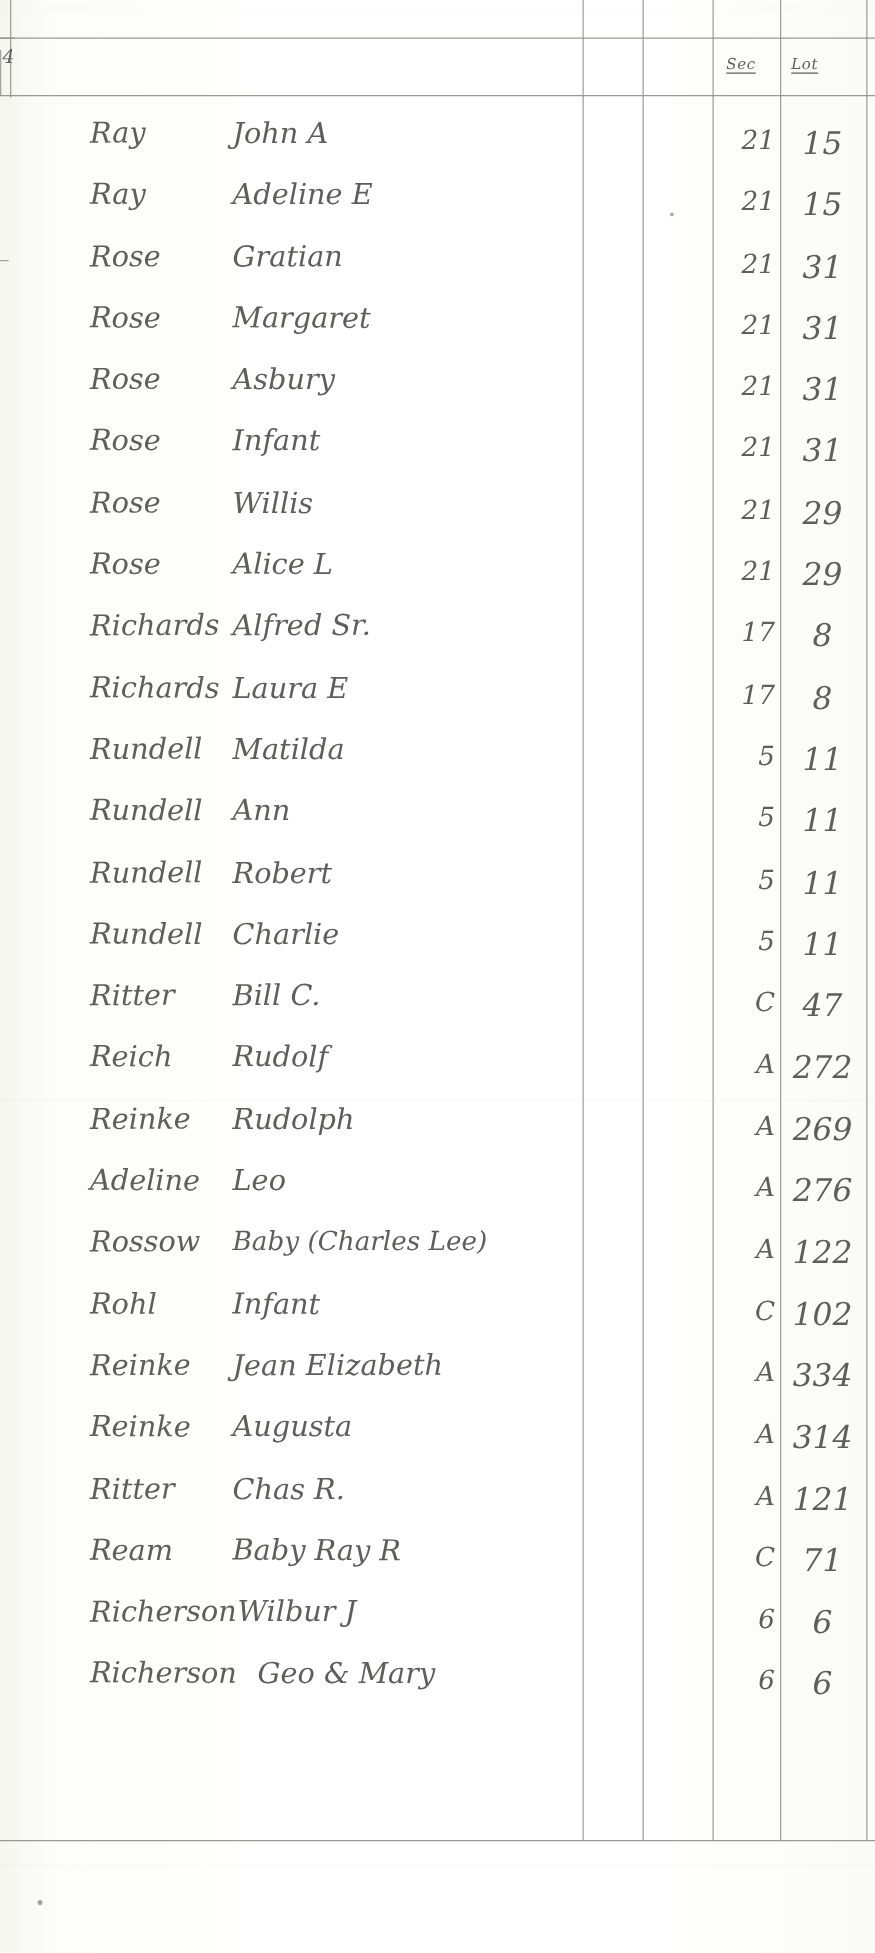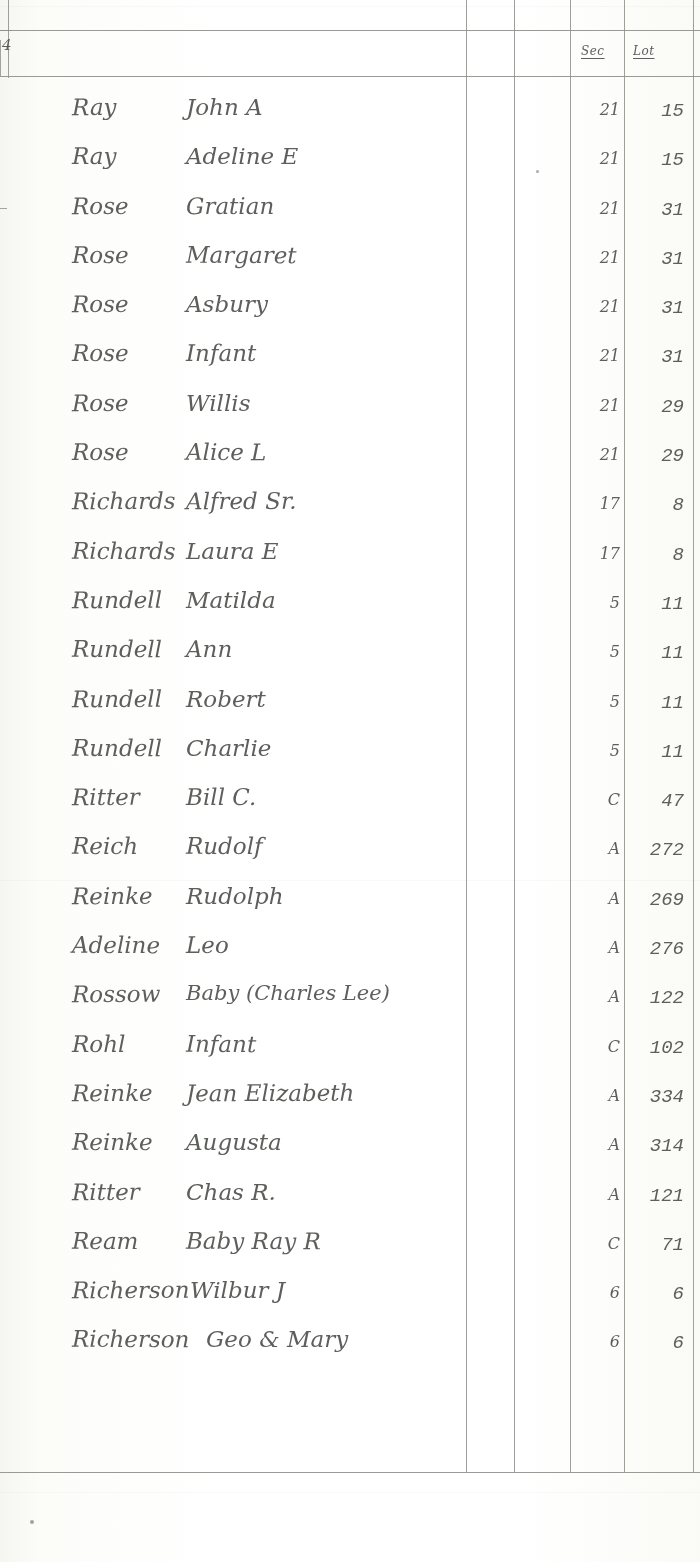--- a/index.html
+++ b/index.html
@@ -106,33 +106,32 @@
     left: 186px;
     top: 2px;
     font-size: 23px;
     white-space: nowrap;
   }
   .row .sec {
     position: absolute;
     left: 578px;
     width: 42px;
     top: 8px;
-    font-size: 16px;
+    font-size: 21px;
     text-align: right;
     white-space: nowrap;
   }
   .row .lot {
     position: absolute;
     left: 632px;
     width: 52px;
     top: 8px;
-    font-size: 19px;
-    text-align: right;
+    font-size: 25px;
+    text-align: center;
     white-space: nowrap;
-    font-family: Liberation Mono, monospace;
   }
 
   
   .row:nth-child(odd) .surname { transform: rotate(-0.35deg); }
   .row:nth-child(even) .surname { transform: rotate(0.25deg); }
   .row:nth-child(3n) .given { transform: rotate(-0.2deg); }
   .row:nth-child(4n) .given { transform: rotate(0.3deg); }
 
   
   #bottom-dot {

